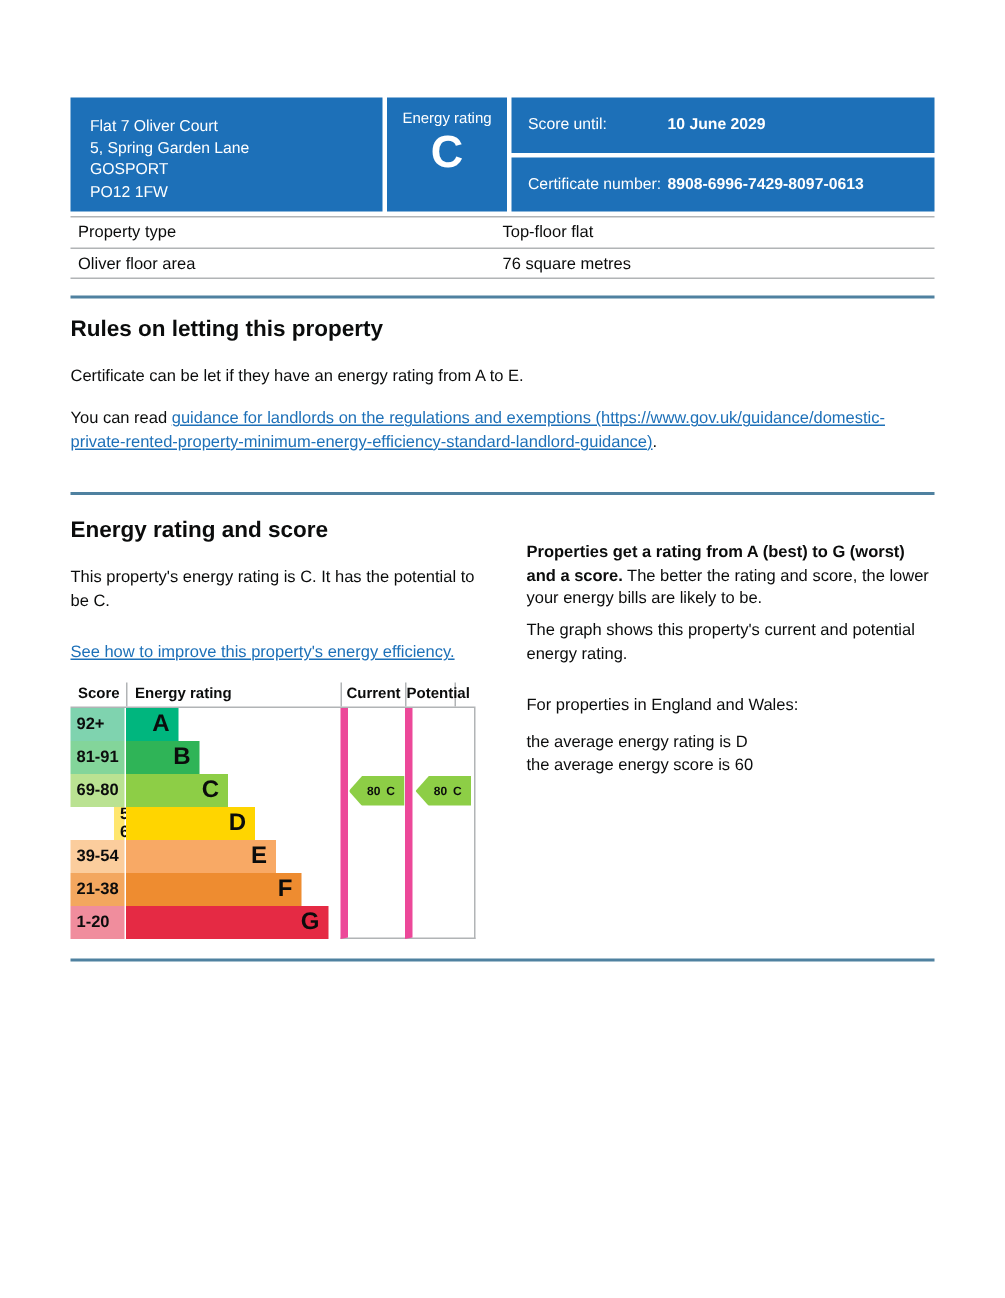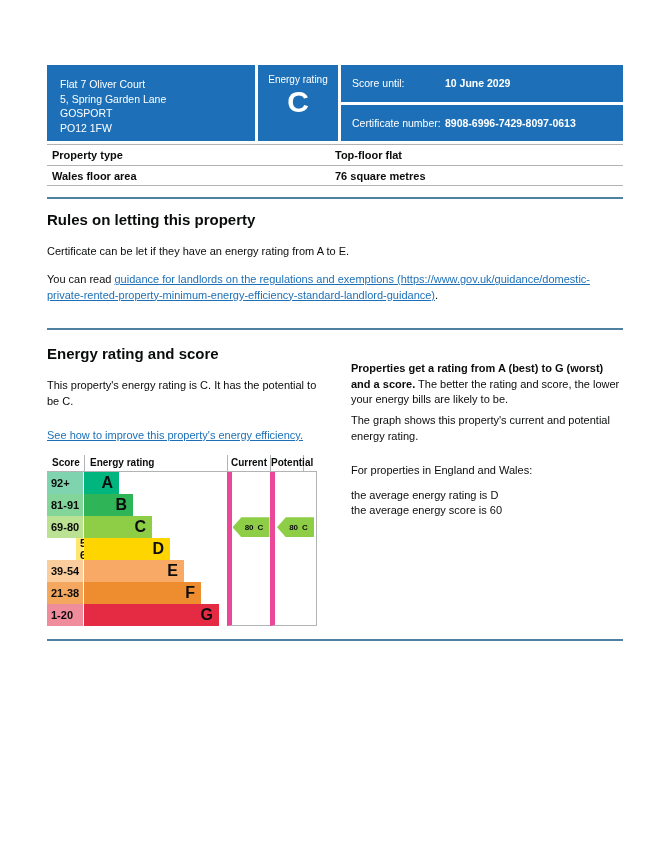--- a/index.html
+++ b/index.html
@@ -27,21 +27,21 @@
   .addr-cell { width:208px; padding:12px 10px 10px 13px; font-size:10.5px; line-height:1.4; }
   .rating-cell { width:80px; text-align:center; padding-top:9px; }
   .rating-cell .rating-label { font-size:10px; }
   .rating-cell .rating-letter { font-size:30px; font-weight:bold; line-height:1.1; }
   .meta-cell { flex:1; display:flex; flex-direction:column; gap:3px; background:#ffffff !important; }
   .meta-row { background:#1d70b8; flex:1; display:flex; align-items:center; font-size:10.5px; }
   .meta-row .meta-label { width:104px; padding-left:11px; }
   .meta-row .meta-value { font-weight:bold; }
 
   
-  .prop-table { margin-top:3px; font-size:11px;font-weight:bold; }
+  .prop-table { margin-top:3px; font-size:11px; }
   .prop-row { display:flex; height:21px; align-items:center; border-top:1px solid #b1b4b6; }
   .prop-row:last-child { border-bottom:1px solid #b1b4b6; }
   .prop-label { width:50%; padding-left:5px; }
   .prop-value { width:50%; }
 
   hr.section-break {
     border:none; border-top:2px solid #4f81a0;
     margin-top:11px; margin-bottom:12px;
   }
   hr.section-break.second { margin-top:25px; }
@@ -135,21 +135,21 @@
         </div>
       </div>
     </div>
 
     <div class="prop-table">
       <div class="prop-row">
         <div class="prop-label">Property type</div>
         <div class="prop-value">Top-floor flat</div>
       </div>
       <div class="prop-row">
-        <div class="prop-label">Wales floor area</div>
+        <div class="prop-label">Oliver floor area</div>
         <div class="prop-value">76 square metres</div>
       </div>
     </div>
 
     <hr class="section-break">
 
     <div class="rules-section">
       <h2 class="section-heading">Rules on letting this property</h2>
       <p class="body-text p1">Certificate can be let if they have an energy rating from A to E.</p>
       <p class="body-text p2"><span>You can read </span><a href="#" class="doc-link">guidance for landlords on the regulations and exemptions (https://www.gov.uk/guidance/domestic-private-rented-property-minimum-energy-efficiency-standard-landlord-guidance)</a><span>.</span></p>

